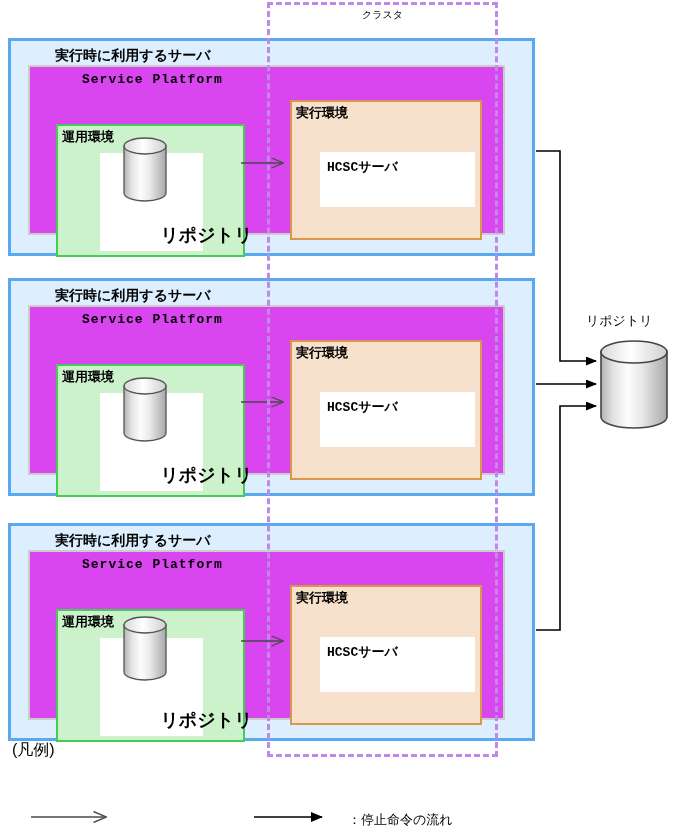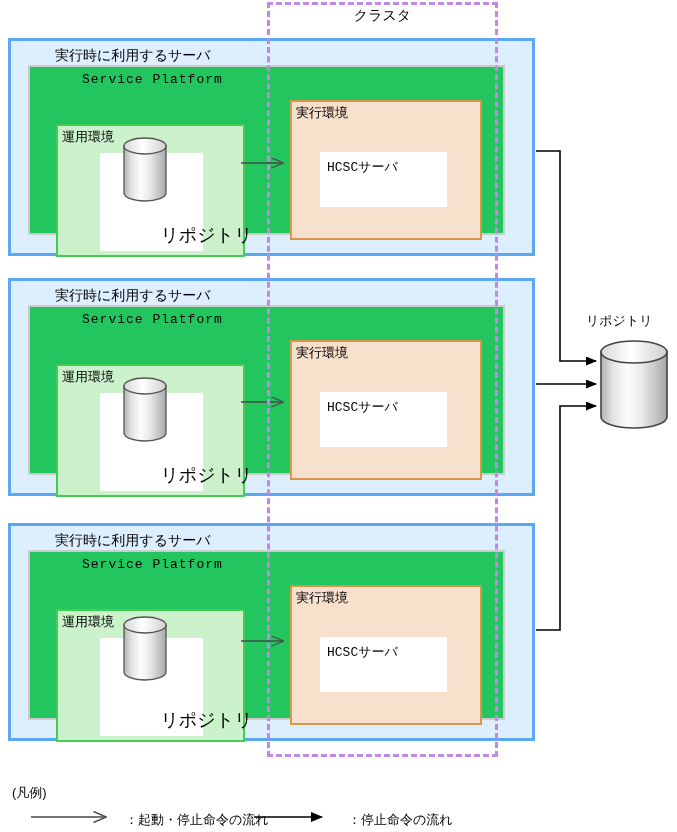--- a/index.html
+++ b/index.html
@@ -29,50 +29,51 @@
     border: 3px dashed #c089e8;
     box-sizing: border-box;
     background: transparent;
     z-index: 5;
     pointer-events: none;
   }
   .cluster-label {
     left: 267px; top: 5px;
     width: 231px;
     text-align: center;
-    font-size: 14px;
+    font-size: 10px;
     color: #000;
     z-index: 6;
     line-height: 20px;
   }
 
   
   .server-block {
     left: 8px;
     width: 527px;
     height: 218px;
     background: #ddeeff;
     border: 3px solid #5aa8f0;
     box-sizing: border-box;
     z-index: 1;
+    font-weight: bold;
   }
   .server-title {
     position: absolute;
     left: 44px; top: 6px;
     font-size: 14px;
     color: #000;
     white-space: nowrap;
   }
 
   
   .platform-box {
     position: absolute;
     left: 17px; top: 24px;
     width: 477px; height: 170px;
-    background: #22c55e;
+    background: #d946ef;
     border: 2px solid #cccccc;
     box-sizing: border-box;
   }
   .platform-title {
     position: absolute;
     left: 52px; top: 5px;
     font-family: "Liberation Mono", "DejaVu Sans Mono", monospace;
     font-size: 13px;
     letter-spacing: 1px;
     color: #000;
@@ -126,20 +127,21 @@
     left: 4px; top: 2px;
     font-size: 13px;
     color: #000;
     white-space: nowrap;
   }
   .hcsc-box {
     position: absolute;
     left: 28px; top: 50px;
     width: 127px; height: 55px;
     background: #ffffff;
+    padding-left: 28px;
   }
   .hcsc-label {
     position: absolute;
     left: 7px; top: 6px;
     font-family: "Liberation Mono", "DejaVu Sans Mono", monospace;
     font-size: 13px;
     color: #000;
     white-space: nowrap;
   }
 
@@ -147,22 +149,22 @@
   .db-label {
     left: 586px; top: 312px;
     font-size: 13px;
     color: #000;
     white-space: nowrap;
     z-index: 4;
   }
 
   
   .legend-head {
-    left: 12px; top: 784px;
-    font-size: 13px;
+    left: 12px; top: 740px;
+    font-size: 16px;
     color: #000;
   }
   .legend-row {
     left: 28px; top: 808px;
     width: 640px;
     height: 24px;
     z-index: 4;
   }
   .legend-text {
     position: absolute;
@@ -302,17 +304,16 @@
         <marker id="legOpen" markerWidth="14" markerHeight="12" refX="13" refY="6" orient="auto" markerUnits="userSpaceOnUse">
           <path d="M0.5,0.5 L13.5,6 L0.5,11.5" fill="none" stroke="#4a4a4a" stroke-width="1.4"></path>
         </marker>
         <marker id="legSolid" markerWidth="12" markerHeight="10" refX="11" refY="5" orient="auto" markerUnits="userSpaceOnUse">
           <path d="M0,0 L12,5 L0,10 Z" fill="#000000"></path>
         </marker>
       </defs>
       <line x1="3" y1="9" x2="78" y2="9" stroke="#4a4a4a" stroke-width="1.5" marker-end="url(#legOpen)"></line>
       <line x1="226" y1="9" x2="294" y2="9" stroke="#000" stroke-width="1.6" marker-end="url(#legSolid)"></line>
     </svg>
-    <span class="legend-text t1">：起動・停止命令の流れ</span>
     <span class="legend-text t2">：停止命令の流れ</span>
   </div>
 
 </div>
 
 </body></html>

